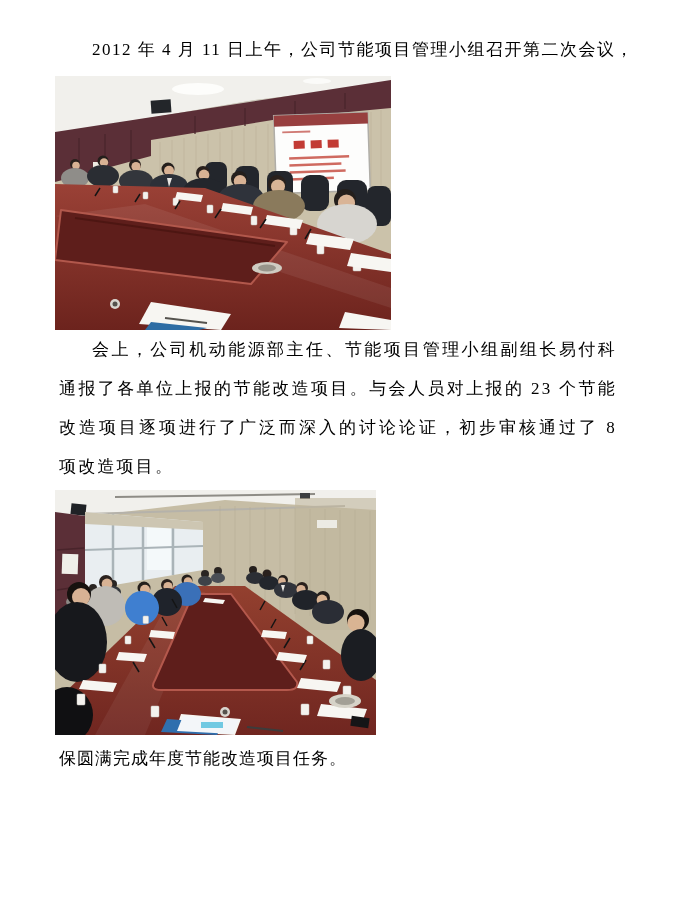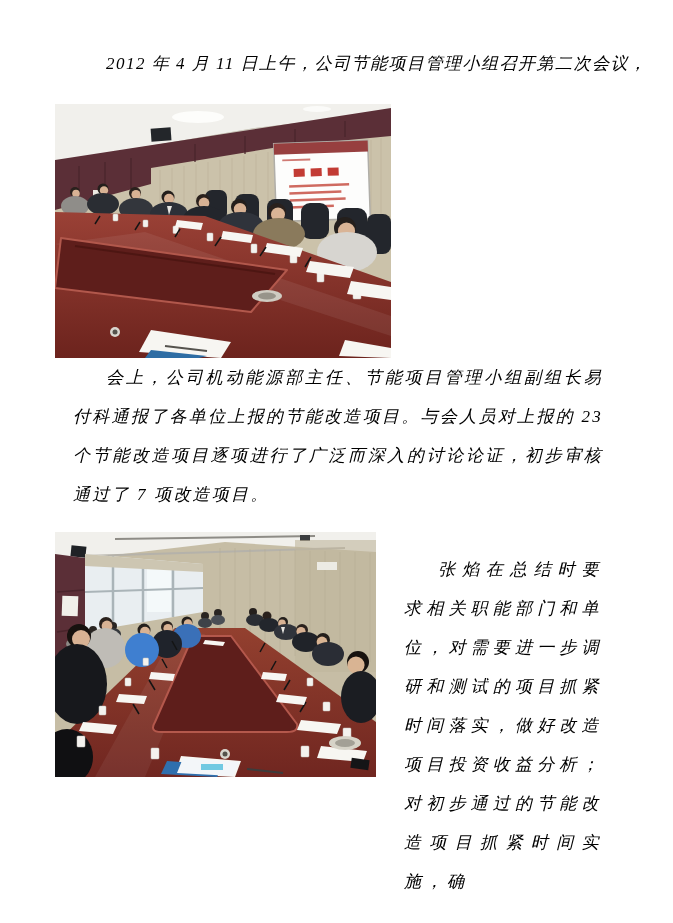--- a/index.html
+++ b/index.html
@@ -10,21 +10,21 @@
     margin: 0 auto;
     background: #ffffff;
     box-sizing: border-box;
     padding: 26px 52px 0 55px;
     overflow: hidden;
     font-family: "Liberation Serif", "DejaVu Serif", serif;
     font-size: 17px;
     line-height: 39px;
     color: #000000;
   }
-  p { margin: 18px; font-style: italic; }
+  p { margin: 4px; }
   .para-first {
     text-indent: 33px;
     letter-spacing: 1.5px;
     white-space: nowrap;
   }
   .wrap-row { display: flex; align-items: flex-start; }
   .col-left {
     width: 216px;
     margin-right: 8px;
     padding-top: 9px;
@@ -201,21 +201,21 @@
             <path d="M80,126 l5,-8"></path>
             <path d="M120,133 l5,-8"></path>
           <path d="M160,142 l6,-9"></path>
             <path d="M205,152 l6,-9"></path>
             <path d="M250,163 l6,-10"></path>
         </g>
       </g>
     </svg>
   </div>
 
-  <p class="para-mid">会上，公司机动能源部主任、节能项目管理小组副组长易付科通报了各单位上报的节能改造项目。与会人员对上报的 23 个节能改造项目逐项进行了广泛而深入的讨论论证，初步审核通过了 7 项改造项目。</p>
+  <p class="para-mid">会上，公司机动能源部主任、节能项目管理小组副组长易付科通报了各单位上报的节能改造项目。与会人员对上报的 23 个节能改造项目逐项进行了广泛而深入的讨论论证，初步审核通过了 8 项改造项目。</p>
 
   <div class="wrap-row">
 
     <svg class="photo2" width="321" height="245" viewBox="0 0 321 245" role="img">
       <defs>
         <linearGradient id="t2" x1="0" y1="0" x2="0" y2="1">
           <stop offset="0" stop-color="#93402f"></stop>
           <stop offset="1" stop-color="#702620"></stop>
         </linearGradient>
       </defs>
@@ -385,17 +385,17 @@
         <polygon points="112,229 168,233 162,245 106,242" fill="#2f6fae"></polygon>
         <polygon points="128,226 184,230 178,244 122,241" fill="#f3f6f9"></polygon>
         <rect x="146" y="232" width="22" height="6" fill="#39b6d8" opacity="0.7"></rect>
         <line x1="192" y1="237" x2="228" y2="241" stroke="#3c3c3c" stroke-width="2"></line>
         <ellipse cx="290" cy="211" rx="16" ry="7" fill="#d6d3c8"></ellipse>
         <ellipse cx="290" cy="211" rx="10" ry="4" fill="#a3a096"></ellipse>
         <rect x="296" y="227" width="18" height="10" fill="#151517" transform="rotate(8 305 232)"></rect>
       </g>
     </svg>
 
-    <p class="col-right">张焰在总结时要求相关职能部门和单位，对需要进一步调研和测试的项目抓紧时间落实，做好改造项目投资收益分析；对初步通过的节能改造项目抓紧时间实施，确</p>
   </div>
 
+  <p class="para-last">保圆满完成年度节能改造项目任务。</p>
 
 </div>
 
 </body></html>

